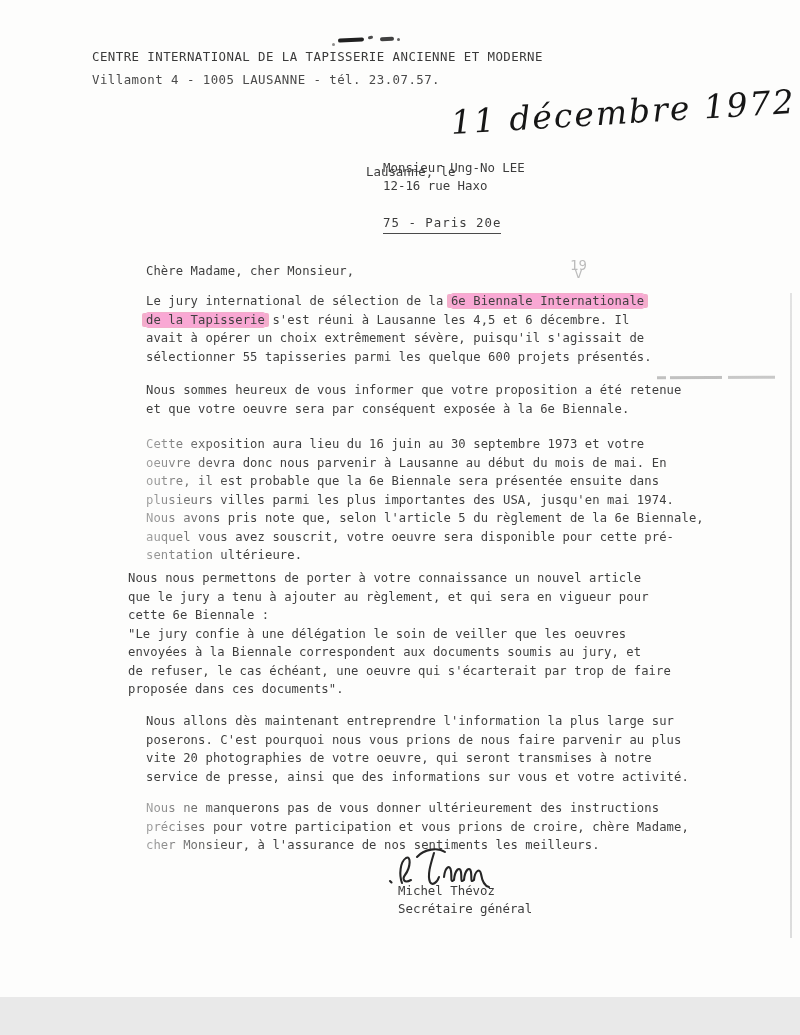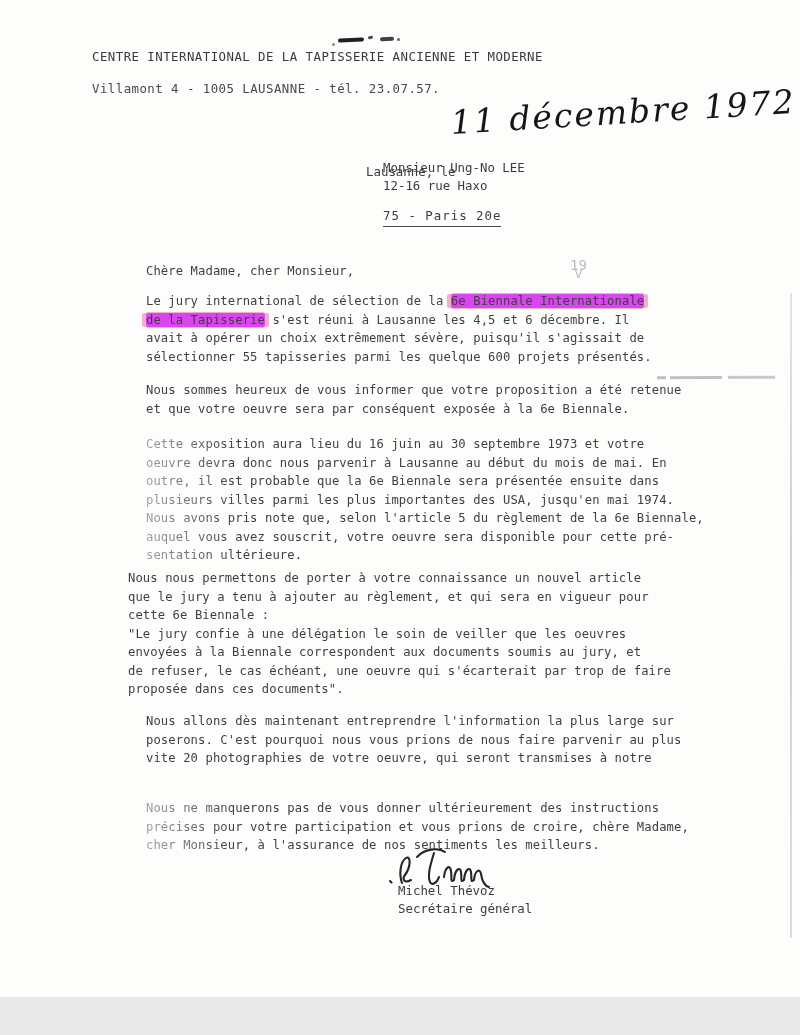--- a/index.html
+++ b/index.html
@@ -9,47 +9,47 @@
     font-family:"DejaVu Sans Mono", monospace;
     color:#3f3f3f;
   }
   .abs { position:absolute; }
   .mono { font-size:12.2px; line-height:18.5px; letter-spacing:0.1px; }
   .line { white-space:pre-wrap; }
   .para { width:580px; }
 
   
   .org-name  { font-size:12.4px; letter-spacing:0.45px; color:#3a3a3a; }
-  .org-addr  { font-size:12.4px; letter-spacing:0.45px; color:#4a4a4a; margin-top:17px; }
+  .org-addr  { font-size:12.4px; letter-spacing:0.45px; color:#4a4a4a; margin-top:8px; }
 
   
   .smudge i { display:block; position:absolute; background:#202020; border-radius:2px; }
   .smudge i:nth-child(1){ left:0;  top:4px; width:26px; height:4px; transform:rotate(-3deg); }
   .smudge i:nth-child(2){ left:30px; top:2px; width:5px; height:3px; transform:rotate(-10deg); opacity:.8; }
   .smudge i:nth-child(3){ left:42px; top:3px; width:14px; height:4px; transform:rotate(-2deg); opacity:.85; }
   .smudge i:nth-child(4){ left:59px; top:4px; width:3px; height:3px; opacity:.7; }
   .smudge i:nth-child(5){ left:-6px; top:9px; width:3px; height:3px; opacity:.5; }
 
   
   .date-label { font-size:12.4px; color:#3c3c3c; }
   .hand-date {
     font-family:"DejaVu Serif", serif; font-style:italic;
     font-size:33px; color:#161616; letter-spacing:2px;
     transform:rotate(-3.5deg); transform-origin:left bottom; white-space:nowrap;
   }
 
   .recipient { font-size:12.4px; line-height:18px; color:#3c3c3c; }
-  .recipient .city { display:inline-block; margin-top:12px; border-bottom:1.5px solid #4a4a4a; padding-bottom:1px; letter-spacing:1px; }
+  .recipient .city { display:inline-block; margin-top:19px; border-bottom:1.5px solid #4a4a4a; padding-bottom:1px; letter-spacing:1px; }
 
   
   .pencil { color:#9a9a9a; opacity:.65; font-size:14px; line-height:8px; text-align:center; }
 
   
   .hl {
-    background:#d946ef;
+    background:#f9a8d4;
     box-shadow:4px 0 0 #f3aecb, -4px 0 0 #f3aecb, 0 1px 0 #f3aecb, 0 -1px 0 #f3aecb;
     border-radius:2px;
   }
 
   
   .fade::after {
     content:''; position:absolute; left:-4px; top:0; width:95px; height:100%;
     background:linear-gradient(to right, rgba(253,253,252,.55), rgba(253,253,252,0));
     pointer-events:none;
   }
@@ -126,20 +126,21 @@
       <div class="line">"Le jury confie à une délégation le soin de veiller que les oeuvres</div>
       <div class="line">envoyées à la Biennale correspondent aux documents soumis au jury, et</div>
       <div class="line">de refuser, le cas échéant, une oeuvre qui s'écarterait par trop de faire</div>
       <div class="line">proposée dans ces documents".</div>
     </div>
 
   <div class="abs mono para" style="left:146px; top:700px;margin-top:12px;">
       <div class="line">Nous allons dès maintenant entreprendre l'information la plus large sur</div>
       <div class="line">poserons. C'est pourquoi nous vous prions de nous faire parvenir au plus</div>
       <div class="line">vite 20 photographies de votre oeuvre, qui seront transmises à notre</div>
+      <div class="line">service de presse, ainsi que des informations sur vous et votre activité.</div>
     </div>
 
   <div class="abs mono para fade" style="left:146px; top:799px;">
       <div class="line">Nous ne manquerons pas de vous donner ultérieurement des instructions</div>
       <div class="line">précises pour votre participation et vous prions de croire, chère Madame,</div>
       <div class="line">cher Monsieur, à l'assurance de nos sentiments les meilleurs.</div>
     </div>
 
   <div class="abs dash-artifact" style="left:657px; top:376px;"></div>
   <div class="abs edge-line" style="left:790px; top:293px; height:645px;"></div>

